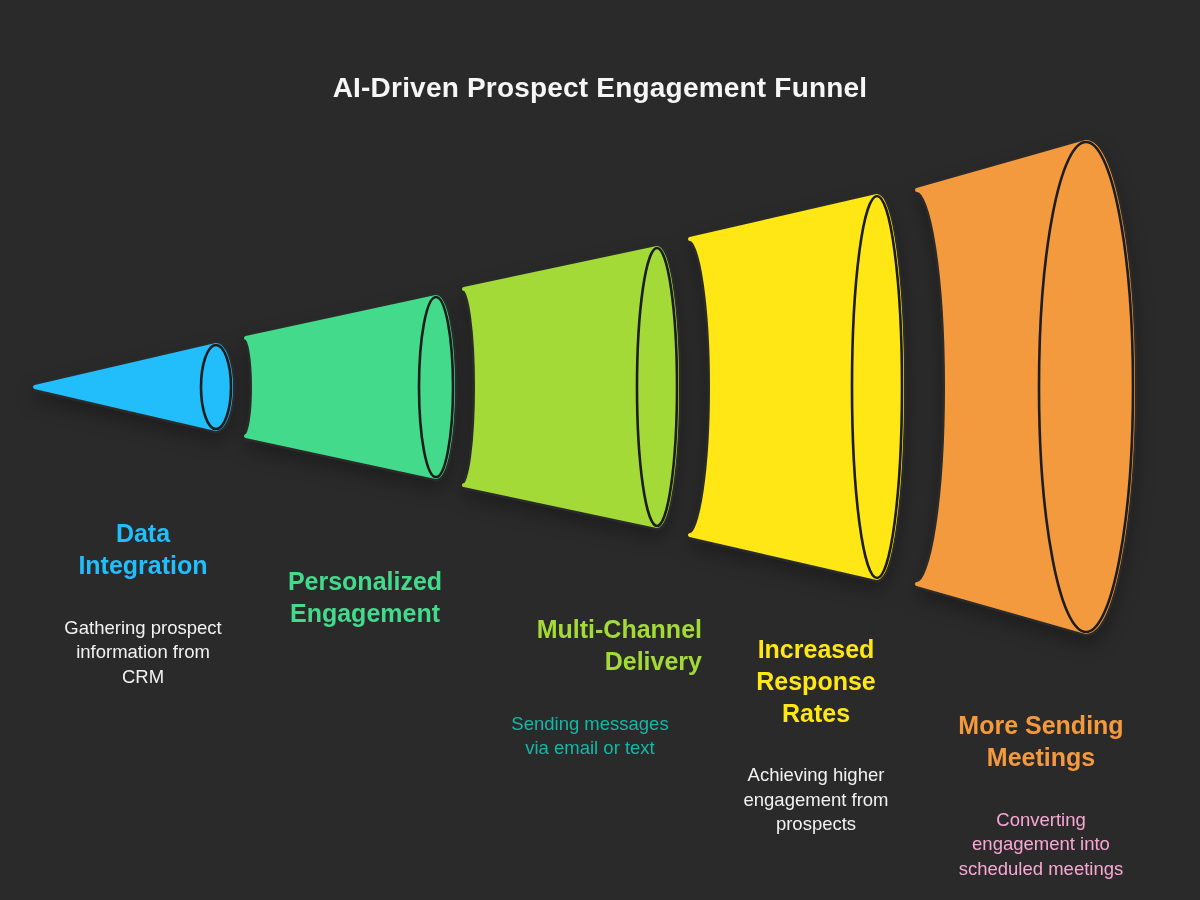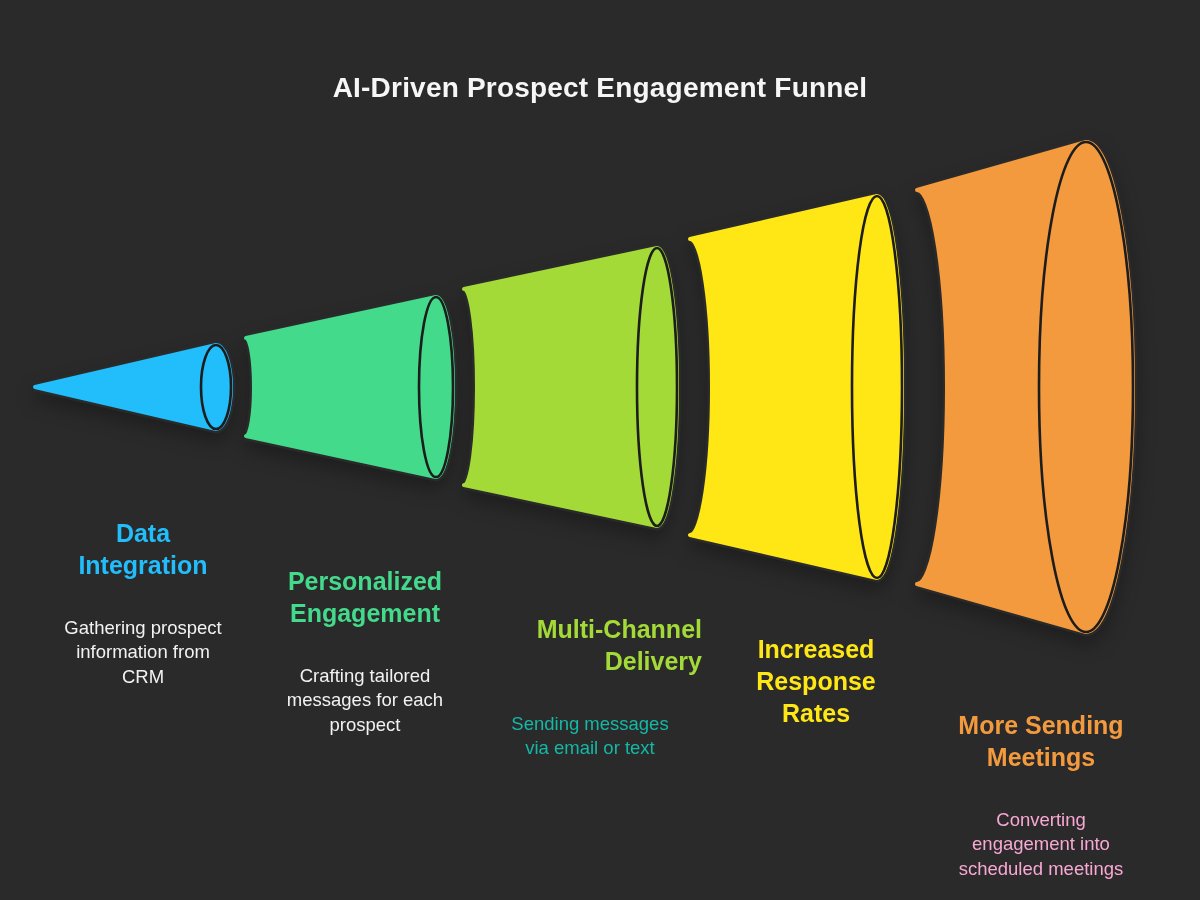--- a/index.html
+++ b/index.html
@@ -96,34 +96,34 @@
     <div class="stage-label s0">
       <p class="stage-heading" style="color: rgb(34, 189, 251);">Data
 Integration</p>
       <p class="stage-desc" style="color: rgb(242, 242, 242);">Gathering prospect
 information from
 CRM</p>
     </div>
     <div class="stage-label s1">
       <p class="stage-heading" style="color: rgb(68, 218, 140);">Personalized
 Engagement</p>
-      <p class="stage-desc" style="color: rgb(242, 242, 242);">Crafting tailored
-messages for each
-prospect</p>
     </div>
     <div class="stage-label s2">
       <p class="stage-heading" style="color: rgb(163, 218, 56); text-align: right;">Multi-Channel
 Delivery</p>
       <p class="stage-desc" style="color: #14b8a6;">Sending messages
 via email or text</p>
     </div>
     <div class="stage-label s3">
       <p class="stage-heading" style="color: rgb(254, 231, 20);">Increased
 Response
 Rates</p>
+      <p class="stage-desc" style="color: rgb(242, 242, 242);">Achieving higher
+engagement from
+prospects</p>
     </div>
     <div class="stage-label s4">
       <p class="stage-heading" style="color: rgb(244, 154, 62);">More Sending
 Meetings</p>
       <p class="stage-desc" style="color: #f9a8d4;">Converting
 engagement into
 scheduled meetings</p>
     </div>
   </div>
 

